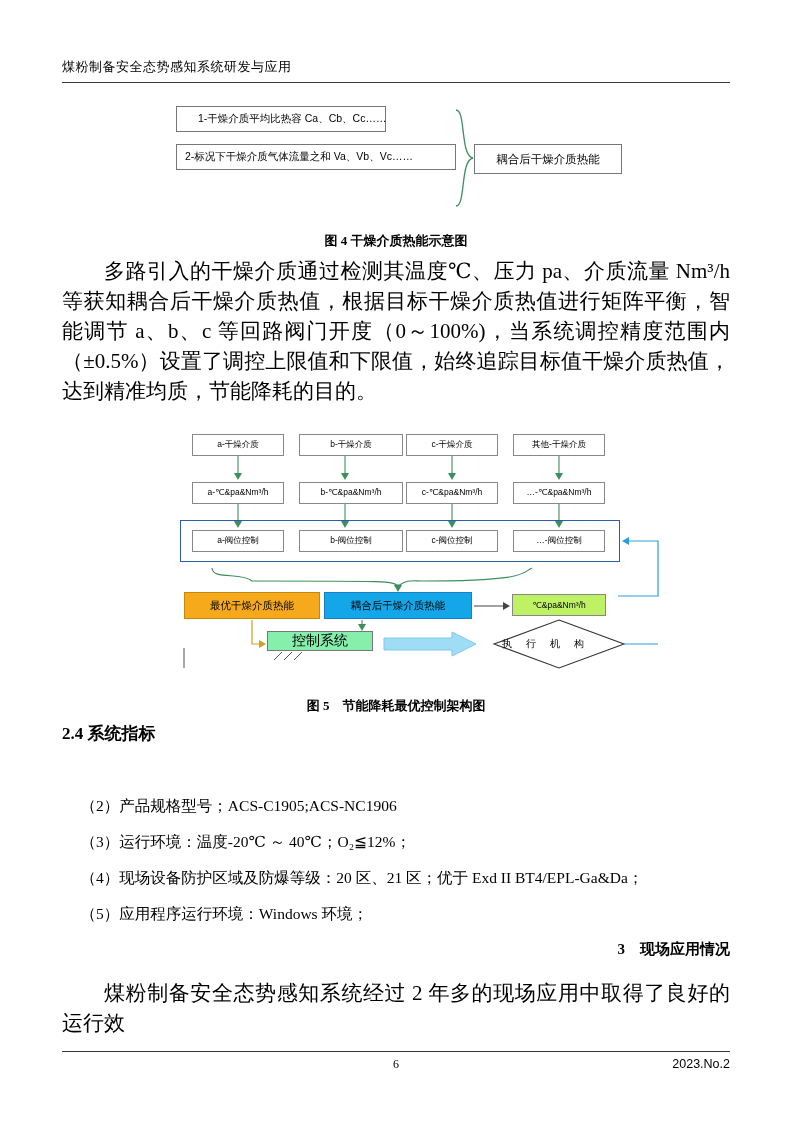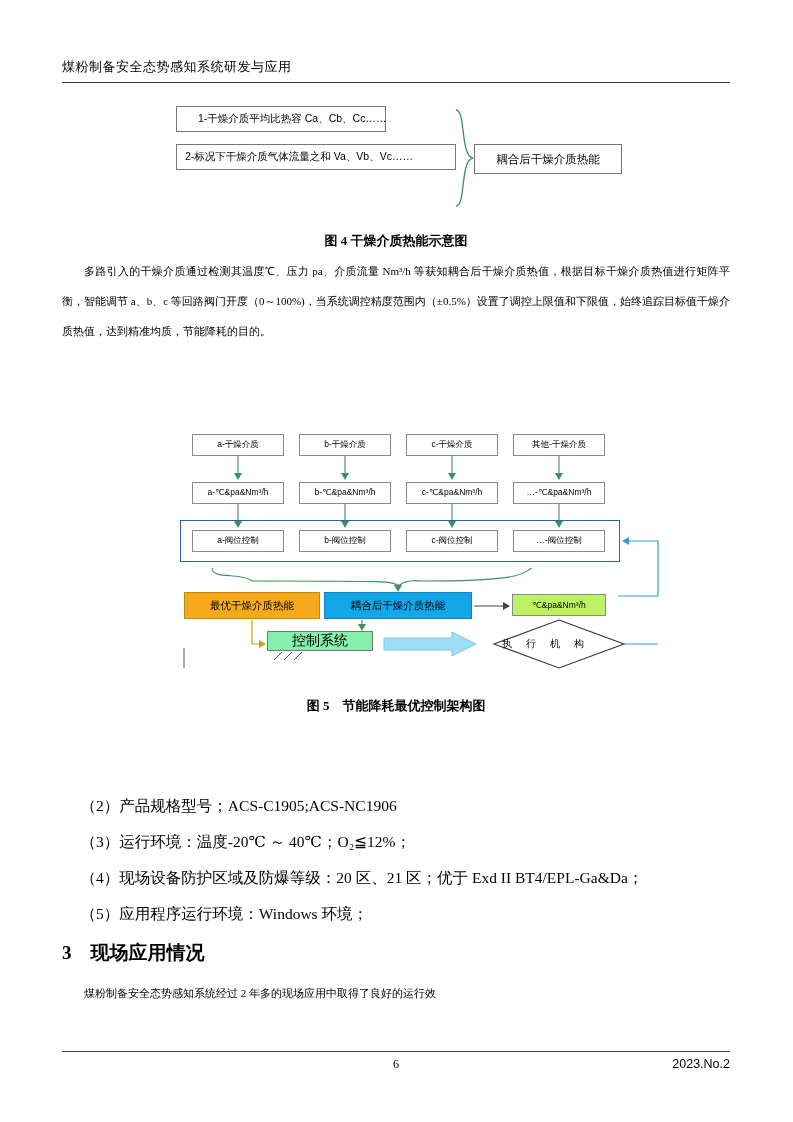--- a/index.html
+++ b/index.html
@@ -113,26 +113,25 @@
     font-weight: bold;
   }
   #cap4 { top: 232px; }
   #cap5 { top: 697px; }
 
   
   .para {
     position: absolute;
     left: 62px;
     width: 668px;
-    font-size: 11px;
+    font-size: 21px;
     line-height: 30px;
     text-align: justify;
     text-justify: inter-ideograph;
     text-indent: 2em;
-    font-family: Liberation Serif, serif;
   }
   #p1 { top: 256px; }
 
   
   .fig5 {
     position: absolute;
     left: 62px;
     top: 420px;
     width: 668px;
     height: 270px;
@@ -147,21 +146,21 @@
     display: flex;
     align-items: center;
     justify-content: center;
     white-space: nowrap;
     line-height: 1.1;
   }
   .fig5 .r1 { top: 14px;  height: 22px; }
   .fig5 .r2 { top: 62px;  height: 22px; }
   .fig5 .r3 { top: 110px; height: 22px; }
   .fig5 .c1 { left: 130px; width: 92px; }
-  .fig5 .c2 { left: 237px; width: 92px; }
+  .fig5 .c2 { left: 237px; width: 104px; }
   .fig5 .c3 { left: 344px; width: 92px; }
   .fig5 .c4 { left: 451px; width: 92px; }
 
   .fig5 .panel {
     position: absolute;
     left: 118px; top: 100px;
     width: 440px; height: 42px;
     box-sizing: border-box;
     border: 1px solid #2b5fa8;
     background: transparent;
@@ -236,21 +235,21 @@
   
   .h2 {
     position: absolute;
     left: 62px;
     width: 668px;
     font-size: 17px;
     font-weight: bold;
     font-family: "Liberation Serif", serif;
   }
   #h24 { top: 722px; }
-  #h3  { top: 940px; font-size: 19px; }
+  #h3  { top: 940px; font-size: 15px; text-align: right; }
 
   .item {
     position: absolute;
     left: 62px;
     width: 668px;
     font-size: 15.5px;
     line-height: 28px;
     text-indent: 1.2em;
   }
   #i1 { top: 756px; }
@@ -356,20 +355,21 @@
     <div class="node r3 c4">…-阀位控制</div>
 
     <div class="opt">最优干燥介质热能</div>
     <div class="coupled">耦合后干燥介质热能</div>
     <div class="sense">℃&amp;pa&amp;Nm³/h</div>
     <div class="ctrlsys">控制系统</div>
     <div class="exec-label">执　行　机　构</div>
   </div>
   <div class="fig-caption" id="cap5">图 5　节能降耗最优控制架构图</div>
 
+  <div class="h2" id="h24">2.4 系统指标</div>
   <div class="item" id="i2">（2）产品规格型号；ACS-C1905;ACS-NC1906</div>
   <div class="item" id="i3">（3）运行环境：温度-20℃ ～ 40℃；O₂≦12%；</div>
   <div class="item" id="i4">（4）现场设备防护区域及防爆等级：20 区、21 区；优于 Exd II BT4/EPL-Ga&amp;Da；</div>
   <div class="item" id="i5">（5）应用程序运行环境：Windows 环境；</div>
 
   <div class="h2" id="h3">3　现场应用情况</div>
   <div class="para" id="p2">煤粉制备安全态势感知系统经过 2 年多的现场应用中取得了良好的运行效</div>
 
   <div class="footer-rule"></div>
   <div class="footer-page">6</div>

